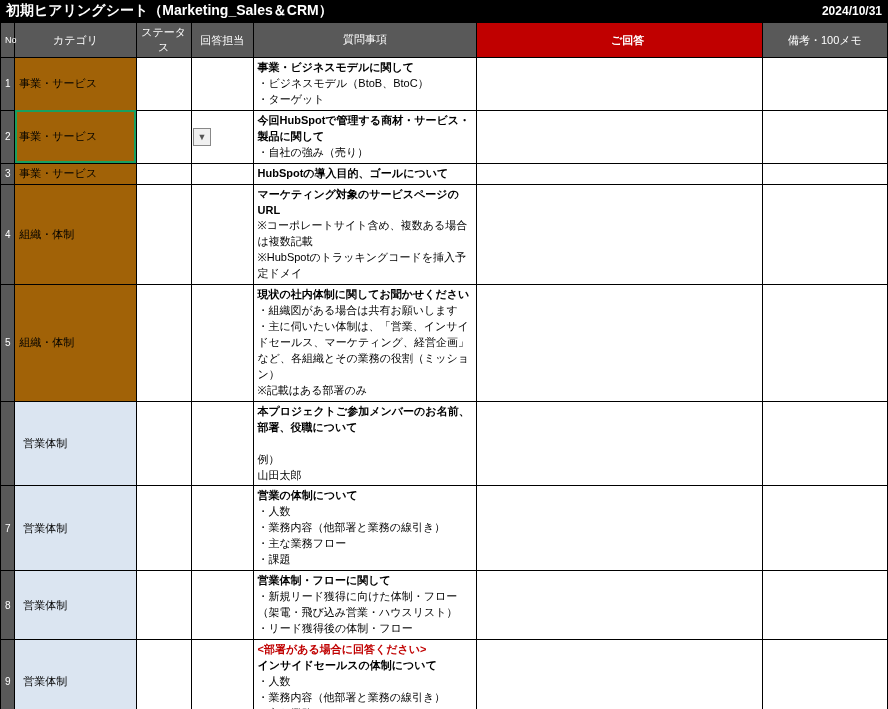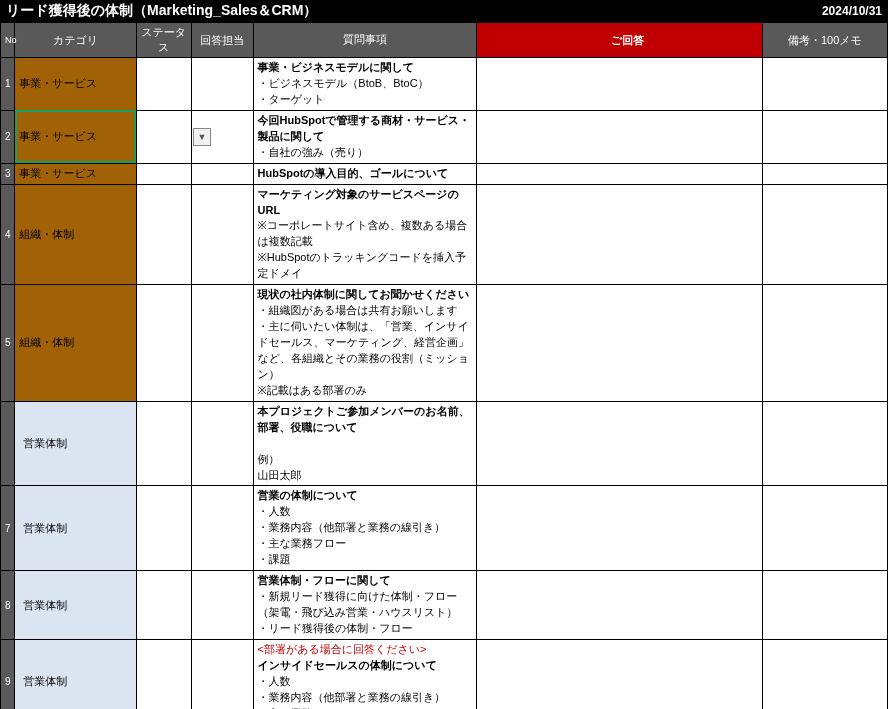--- a/index.html
+++ b/index.html
@@ -13,31 +13,31 @@
   .rownum-col { width: 14px; background: #595959; color: #fff; text-align: center; font-size: 10px; }
   .cat-col { width: 118px; }
   .status-col { width: 54px; }
   .resp-col { width: 60px; }
   .q-col { width: 218px; font-size: 11px; line-height: 1.45; }
   .ans-col { width: 278px; padding-left: 20px; }
   .memo-col { width: 122px; }
   .bg-gray { background: #a16207; }
   .bg-blue { background: #dbe5f1; padding-left: 8px; }
   .q-col strong { font-weight: bold; }
-  .q-col .red { color: #c00000; font-weight: normal; }
+  .q-col .red { color: #c00000; font-weight: bold; }
   .selected-cell { outline: 2px solid #18a060; outline-offset: -2px; position: relative; }
   .dropdown-handle { position: absolute; left: 100%; top: 50%; transform: translateY(-50%); width: 18px; height: 18px; border: 1px solid #888; background: #f0f0f0; display: flex; align-items: center; justify-content: center; font-size: 9px; color: #555; margin-left: 2px; }
   .status-cell { position: relative; }
   .no-head { width: 14px; font-size: 9px; line-height: 1; }
 </style>
 </head>
 <body>
 
 <div class="title-bar">
-  <span>リード獲得後の体制（Marketing_Sales＆CRM）</span>
+  <span>初期ヒアリングシート（Marketing_Sales＆CRM）</span>
   <span class="date">2024/10/31</span>
 </div>
 
 <table>
   <thead>
     <tr>
       <th class="no-head rownum-col">No</th>
       <th class="cat-col">カテゴリ</th>
       <th class="status-col">ステータス</th>
       <th class="resp-col">回答担当</th>

